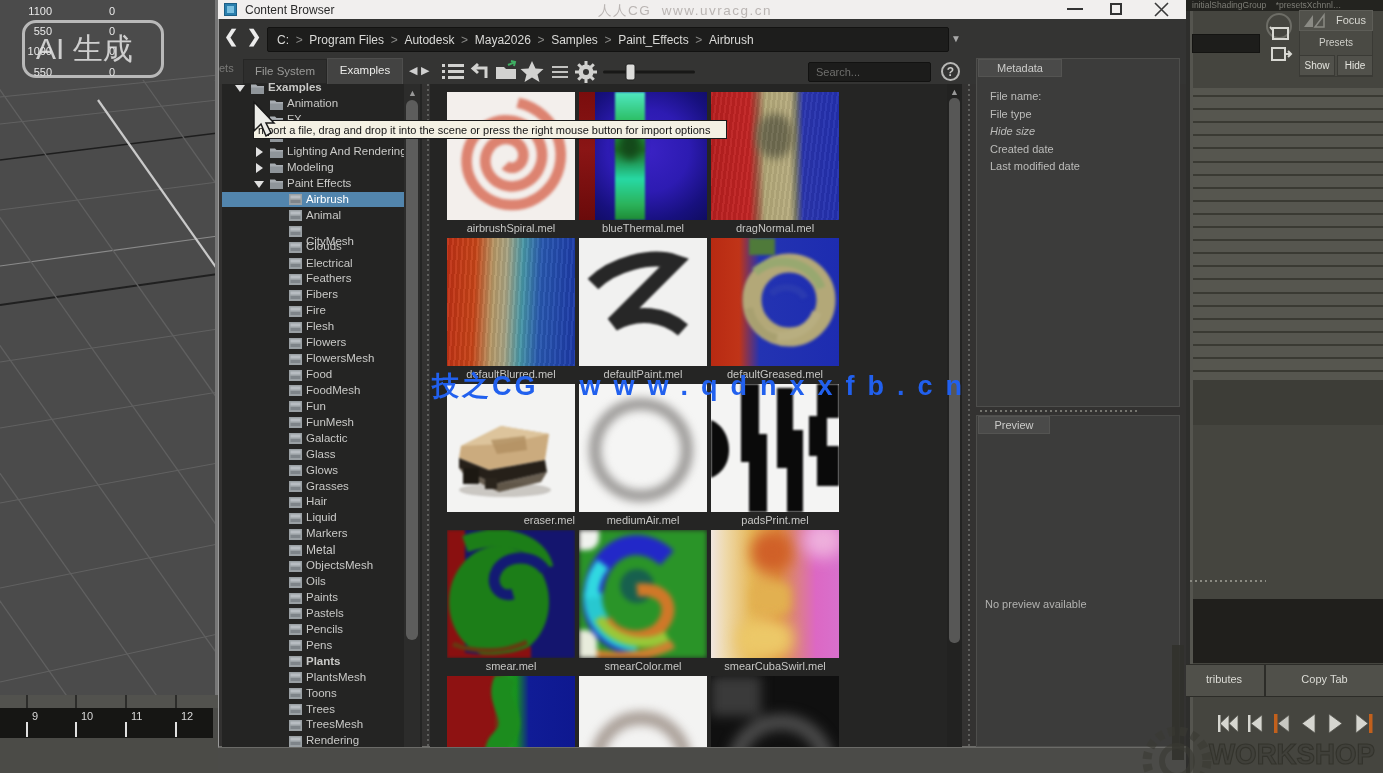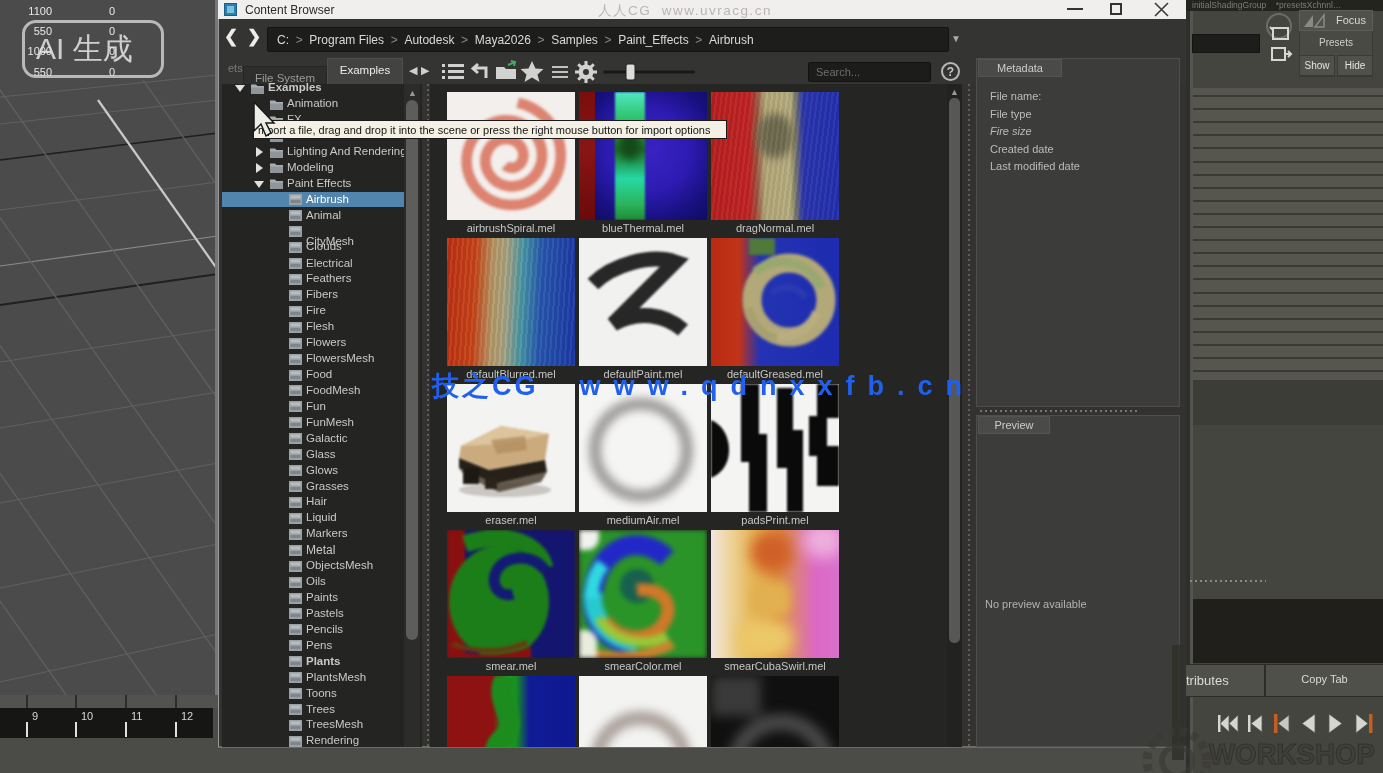--- a/index.html
+++ b/index.html
@@ -97,21 +97,21 @@
 <div class="a" style="left:1193px;top:304.6px;width:190px;height:2px;background:#3a3a33"></div>
 <div class="a" style="left:1193px;top:317.70000000000005px;width:190px;height:2px;background:#3a3a33"></div>
 <div class="a" style="left:1193px;top:330.80000000000007px;width:190px;height:2px;background:#3a3a33"></div>
 <div class="a" style="left:1193px;top:343.9000000000001px;width:190px;height:2px;background:#3a3a33"></div>
 <div class="a" style="left:1193px;top:357.0000000000001px;width:190px;height:2px;background:#3a3a33"></div>
 <div class="a" style="left:1193px;top:370.10000000000014px;width:190px;height:2px;background:#3a3a33"></div>
 <div class="a" style="left:1193px;top:380px;width:190px;height:45px;background:#3d3d37"></div>
 <div class="a" style="left:1190px;top:580px;width:76px;height:2px;background:repeating-linear-gradient(90deg,#8a8a82 0 2px,transparent 2px 5px)"></div>
 <div class="a" style="left:1193px;top:599px;width:190px;height:64px;background:#201f1c"></div>
 <div class="a" style="left:1186px;top:664px;width:197px;height:33px;background:#50504a;border-top:1px solid #2c2c28;border-bottom:1px solid #2c2c28"></div>
-<div class="a" style="left:1186px;top:668px;width:76px;height:25px;color:#dcdcd6;font-size:13px;padding:5px 0 0 0;overflow:hidden">tributes</div>
+<div class="a" style="left:1186px;top:668px;width:76px;height:25px;color:#dcdcd6;font-size:11px;padding:5px 0 0 20px;overflow:hidden">tributes</div>
 <div class="a" style="left:1264px;top:665px;width:2px;height:31px;background:#2c2c28"></div>
 <div class="a" style="left:1266px;top:668px;width:117px;height:25px;color:#dcdcd6;font-size:11px;text-align:center;padding-top:5px">Copy Tab</div>
 <svg class="a" style="left:1212px;top:708px" width="168" height="30" viewBox="0 0 168 30">
     <rect x="6" y="7" width="2.5" height="17" fill="#d6d6d0"></rect>
     <path d="M17 7 L8 15.5 L17 24 Z" fill="#d6d6d0" stroke="#55554f" stroke-width="0.8"></path>
     <path d="M26 7 L17 15.5 L26 24 Z" fill="#d6d6d0" stroke="#55554f" stroke-width="0.8"></path>
     <rect x="36" y="7" width="2.5" height="17" fill="#d6d6d0"></rect>
     <path d="M50 7 L39 15.5 L50 24 Z" fill="#d6d6d0" stroke="#55554f" stroke-width="0.8"></path>
     <rect x="62" y="6" width="3.5" height="19" fill="#c2601c"></rect>
     <path d="M77 7 L66 15.5 L77 24 Z" fill="#c8c8c2" stroke="#55554f" stroke-width="0.8"></path>
@@ -132,22 +132,22 @@
 <svg class="a" style="left:1154px;top:2px" width="15" height="15">
     <path d="M1 1 L14 14 M14 1 L1 14" stroke="#3a3a3a" stroke-width="1.6"></path>
   </svg>
 <div class="a" style="left:219px;top:19px;width:967px;height:39px;background:#343433"></div>
 <div class="a" style="left:224px;top:26px;font-size:17px;font-weight:bold;color:#ececec">❮</div>
 <div class="a" style="left:247px;top:26px;font-size:17px;font-weight:bold;color:#ececec">❯</div>
 <div class="a" style="left:267px;top:27px;width:682px;height:25px;background:#1d1d1c;border:1px solid #121211;border-radius:2px"></div>
 <div class="a" style="left:277px;top:33px;font-size:12px;color:#dadad8;white-space:nowrap"><span>C:</span><span style="color:#8a8a88">&nbsp; &gt; &nbsp;</span><span>Program Files</span><span style="color:#8a8a88">&nbsp; &gt; &nbsp;</span><span>Autodesk</span><span style="color:#8a8a88">&nbsp; &gt; &nbsp;</span><span>Maya2026</span><span style="color:#8a8a88">&nbsp; &gt; &nbsp;</span><span>Samples</span><span style="color:#8a8a88">&nbsp; &gt; &nbsp;</span><span>Paint_Effects</span><span style="color:#8a8a88">&nbsp; &gt; &nbsp;</span><span>Airbrush</span></div>
 <div class="a" style="left:951px;top:33px;font-size:10px;color:#aaa">▼</div>
 <div class="a" style="left:219px;top:58px;width:967px;height:26px;background:#343433"></div>
-<div class="a" style="left:228px;top:62px;font-size:11px;color:#7a7a78">ets</div>
-<div class="a" style="left:243px;top:66px;width:84px;height:25px;background:#2e2e2d;border:1px solid #262625;color:#9a9a98;font-size:11.5px;text-align:center;padding-top:5px">File System</div>
+<div class="a" style="left:219px;top:62px;font-size:11px;color:#7a7a78">ets</div>
+<div class="a" style="left:243px;top:59px;width:84px;height:25px;background:#2e2e2d;border:1px solid #262625;color:#9a9a98;font-size:11.5px;text-align:center;padding-top:5px">File System</div>
 <div class="a" style="left:327px;top:58px;width:76px;height:26px;background:#434342;border:1px solid #4e4e4d;border-bottom:none;color:#ececea;font-size:11.5px;text-align:center;padding-top:5px">Examples</div>
 <div class="a" style="left:409px;top:64px;font-size:11px;color:#d0d0d0">◀</div>
 <div class="a" style="left:421px;top:64px;font-size:11px;color:#d0d0d0">▶</div>
 <svg class="a" style="left:440px;top:60px" width="300" height="24" viewBox="0 0 300 24">
     <rect x="2" y="4" width="3" height="3" fill="#d2d2d0"></rect>
     <rect x="8" y="4" width="16" height="3" fill="#d2d2d0"></rect>
     <rect x="2" y="10" width="3" height="3" fill="#d2d2d0"></rect>
     <rect x="8" y="10" width="16" height="3" fill="#d2d2d0"></rect>
     <rect x="2" y="16" width="3" height="3" fill="#d2d2d0"></rect>
     <rect x="8" y="16" width="16" height="3" fill="#d2d2d0"></rect>
@@ -492,21 +492,21 @@
         <ellipse cx="58" cy="106" rx="46" ry="7" fill="#b8b4ae" opacity="0.7"></ellipse>
         <path d="M14 62 L54 42 L102 50 L98 76 L42 86 L12 74 Z" fill="#cbab7e"></path>
         <path d="M14 62 L54 42 L102 50 L56 60 Z" fill="#ddc49c"></path>
         <path d="M44 56 L78 52 L80 66 L50 70 Z" fill="#b08f60" opacity="0.8"></path>
         <path d="M12 74 L42 86 L98 76 L100 88 L48 100 L12 84 Z" fill="#262019"></path>
         <path d="M12 84 L48 100 L100 88 L94 98 L52 108 L18 92 Z" fill="#4e4232" opacity="0.85"></path>
         <rect x="16" y="84" width="16" height="16" fill="#1c1812"></rect>
         <rect x="38" y="94" width="12" height="11" fill="#2a241c"></rect>
       </svg>
     </div>
-    <div class="a" style="left:17px;top:430px;width:128px;text-align:center;font-size:11px;color:#c6c6c4">eraser.mel</div>
+    <div class="a" style="left:17px;top:430px;width:128px;text-align:right;font-size:11px;color:#c6c6c4">eraser.mel</div>
     <div class="a" style="left:149px;top:300px;width:128px;height:128px;overflow:hidden">
       <div class="a" style="width:128px;height:128px;background:#f5f5f4"></div>
       <svg class="a" width="128" height="128" style="filter:blur(4px)">
         <circle cx="62" cy="66" r="46" fill="none" stroke="#908e8c" stroke-width="12" opacity="0.85"></circle>
       </svg>
     </div>
     <div class="a" style="left:149px;top:430px;width:128px;text-align:center;font-size:11px;color:#c6c6c4">mediumAir.mel</div>
     <div class="a" style="left:281px;top:300px;width:128px;height:128px;overflow:hidden">
       <div class="a" style="width:128px;height:128px;background:#f4f4f3"></div>
       <svg class="a" width="128" height="128" style="filter:blur(0.8px)">
@@ -571,21 +571,21 @@
       <svg class="a" width="128" height="128" style="filter:blur(6px)">
         <circle cx="70" cy="92" r="46" fill="none" stroke="#4a4a4a" stroke-width="16"></circle>
         <rect x="0" y="0" width="50" height="40" fill="#3a3a3a"></rect>
       </svg>
     </div>
   </div>
 <div class="a" style="left:976px;top:58px;width:204px;height:349px;background:#3c3c3b;border:1px solid #4e4e4c"></div>
 <div class="a" style="left:978px;top:59px;width:84px;height:18px;background:#4a4a49;border:1px solid #545452;color:#ccccca;font-size:11px;text-align:center;padding-top:2px">Metadata</div>
 <div class="a" style="left:990px;top:90px;font-size:11px;color:#bcbcba;">File name:</div>
 <div class="a" style="left:990px;top:108px;font-size:11px;color:#bcbcba;">File type</div>
-<div class="a" style="left:990px;top:125px;font-size:11px;color:#bcbcba;font-style:italic;">Fire size</div>
+<div class="a" style="left:990px;top:125px;font-size:11px;color:#bcbcba;font-style:italic;">Hide size</div>
 <div class="a" style="left:990px;top:143px;font-size:11px;color:#bcbcba;">Created date</div>
 <div class="a" style="left:990px;top:160px;font-size:11px;color:#bcbcba;">Last modified date</div>
 <div class="a" style="left:980px;top:410px;width:160px;height:2px;background:repeating-linear-gradient(90deg,#75756f 0 2px,transparent 2px 5px)"></div>
 <div class="a" style="left:976px;top:415px;width:204px;height:332px;background:#3c3c3b;border:1px solid #4e4e4c"></div>
 <div class="a" style="left:978px;top:416px;width:72px;height:18px;background:#4a4a49;border:1px solid #545452;color:#ccccca;font-size:11px;text-align:center;padding-top:2px">Preview</div>
 <div class="a" style="left:985px;top:598px;font-size:11px;color:#b2b2b0">No preview available</div>
 <div class="a" style="left:253px;top:120px;width:474px;height:19px;background:#f4f1e4;border:1px solid #1a1a1a;color:#141414;font-size:11px;white-space:nowrap;overflow:hidden;padding:3px 0 0 4px">mport a file, drag and drop it into the scene or press the right mouse button for import options</div>
 <svg class="a" style="left:249px;top:100px" width="27" height="41" viewBox="0 0 27 41">
     <path d="M5 2 L5 31 L12 24 L17 36 L22 33 L17 23 L25 23 Z" fill="#ecece8" stroke="#1a1a1a" stroke-width="1.5"></path>
   </svg>

